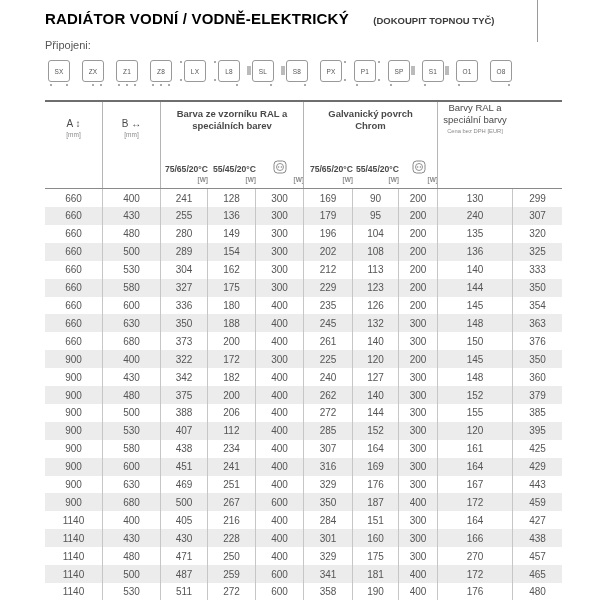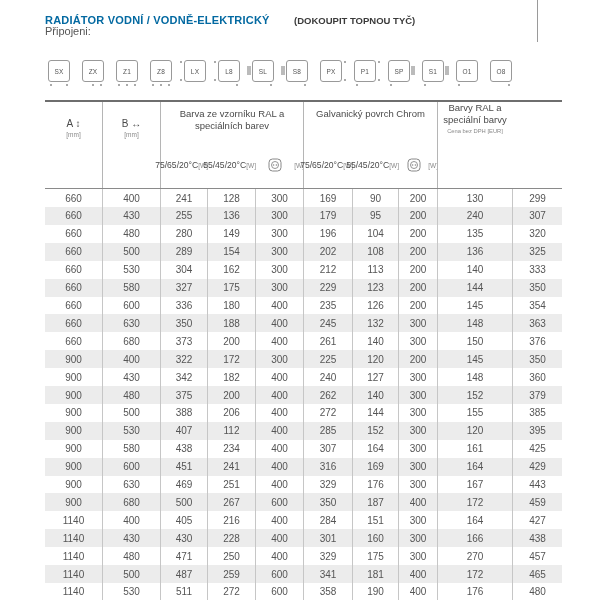--- a/index.html
+++ b/index.html
@@ -1,22 +1,22 @@
 <!DOCTYPE html>
 <html><head>
 <meta charset="utf-8">
 <style>
   html,body{margin:0;padding:0;background:#fff;}
   .page{position:relative;width:600px;height:600px;background:#fff;overflow:hidden;
         font-family:"Liberation Sans",sans-serif;color:#555;}
   .title-row{position:absolute;left:45px;top:10px;white-space:nowrap;}
-  .title{font-size:11px;font-weight:bold;color:#0369a1;letter-spacing:.2px;}
+  .title{font-size:15px;font-weight:bold;color:#000000;letter-spacing:.2px;}
   .title-note{font-size:9.5px;font-weight:bold;color:#3a3a3a;margin-left:20px;}
   .vline{position:absolute;left:537px;top:0;width:1px;height:42px;background:#9a9a9a;}
-  .connections-label{position:absolute;left:45px;top:25px;font-size:11px;color:#555;}
+  .connections-label{position:absolute;left:45px;top:39px;font-size:11px;color:#555;}
   .connections{position:absolute;left:48px;top:60px;display:flex;gap:12px;}
   .conn-box{position:relative;width:20px;height:20px;border:1px solid #999;border-radius:3px;
             display:flex;align-items:center;justify-content:center;background:#fff;}
   .conn-label{font-size:6.5px;color:#555;letter-spacing:.2px;}
   .mark{position:absolute;background:#aaa;width:2px;height:2px;}
   .mark.bl{left:1px;bottom:-5px;}
   .mark.bc{left:9px;bottom:-5px;}
   .mark.br{right:1px;bottom:-5px;}
   .mark.lt{left:-5px;top:0;}
   .mark.lb{left:-5px;bottom:0;}
@@ -24,26 +24,26 @@
   .mark.rb{right:-5px;bottom:0;}
   .mark.lm{left:-6px;top:5px;width:4px;height:9px;background:#bbb;}
   .mark.rm{right:-6px;top:5px;width:4px;height:9px;background:#bbb;}
   .rtable{position:absolute;left:45px;top:100px;width:517px;border-top:2px solid #6e6e6e;}
   .thead{display:grid;grid-template-columns:57px 58px 143px 134px 75px 50px;height:86px;
          border-bottom:1px solid #8a8a8a;}
   .hcell{border-left:1px solid #b5b5b5;text-align:center;}
   .hcell:first-child{border-left:none;}
   .dimcell{padding-top:16px;font-size:10px;color:#4a4a4a;}
   .dim-unit{display:block;font-size:6.5px;color:#8a8a8a;margin-top:2px;}
-  .group{display:flex;flex-direction:column;}
+  .group{display:flex;flex-direction:column;font-weight:bold;}
   .group-label{flex:0 0 38px;font-size:9.5px;color:#4a4a4a;padding:6px 8px 0;line-height:1.25;}
   .subcols{display:grid;flex:1;}
   .subcols-ral{grid-template-columns:47px 48px 48px;}
   .subcols-chrom{grid-template-columns:49px 46px 39px;}
-  .subcol{display:flex;flex-direction:row;justify-content:flex-end;align-items:center;
+  .subcol{display:flex;flex-direction:column;justify-content:flex-end;align-items:flex-end;
           padding-bottom:5px;}
   .temp{font-size:8.6px;color:#4a4a4a;white-space:nowrap;}
   .wunit{font-size:6.5px;color:#8a8a8a;margin-top:2px;}
   .pricecell{padding-top:0;font-size:9.5px;color:#4a4a4a;line-height:1.25;}
   .price-note{display:block;font-size:5.8px;color:#8a8a8a;margin-top:2px;}
   .tbody{height:412px;display:flex;flex-direction:column;justify-content:center;}
   .row{flex:1;display:grid;grid-template-columns:57px 58px 47px 48px 48px 49px 46px 39px 75px 50px;}
   .row:nth-child(even){background:#ececec;}
   .cell{font-size:10px;color:#555;text-align:center;display:flex;align-items:center;
         justify-content:center;border-left:1px solid #c6c6c6;}

